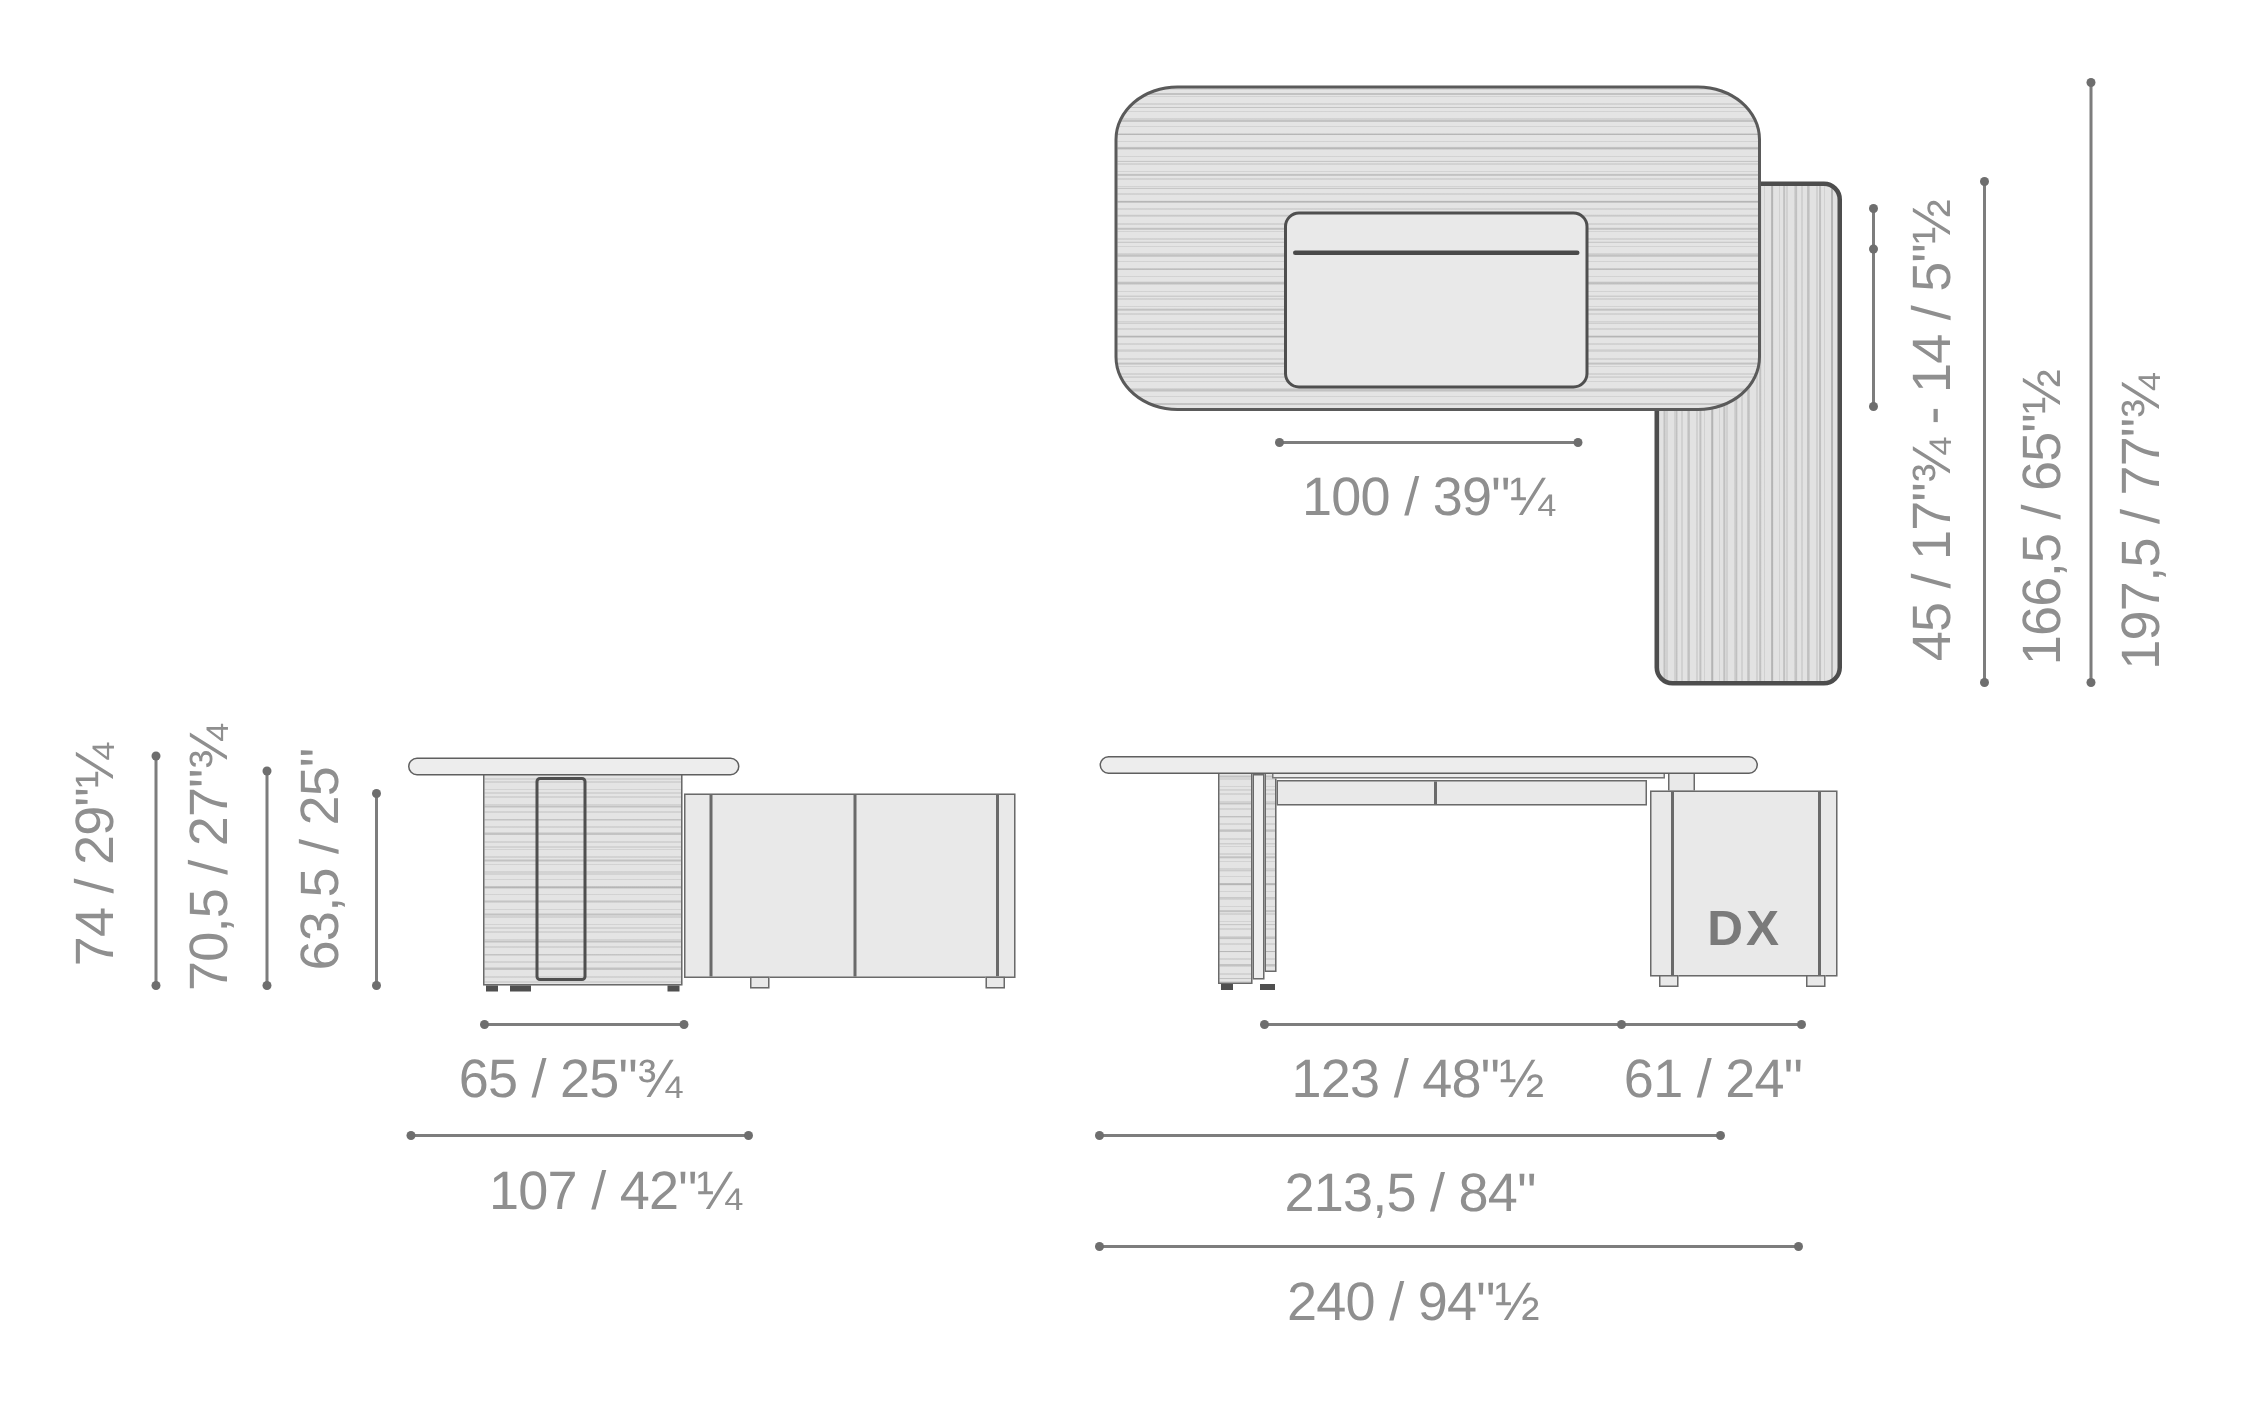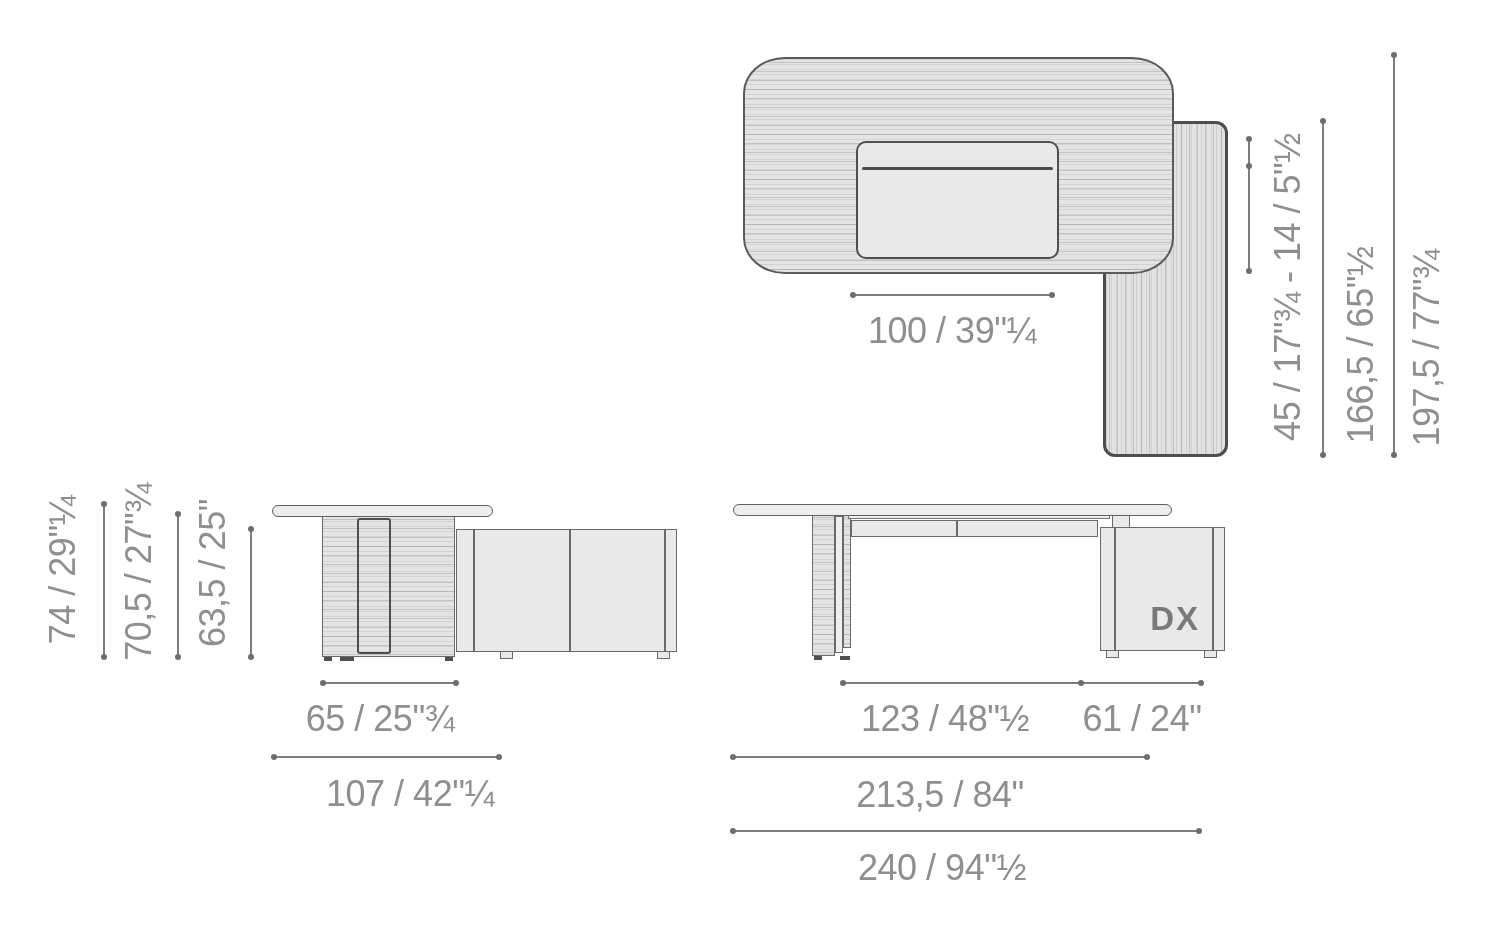--- a/index.html
+++ b/index.html
@@ -128,21 +128,21 @@
 
     <div class="abs" style="left:1112px;top:512px;width:18px;height:16px;background:#e9e9e9;border:1.5px solid #6a6a6a;"></div>
 
     <div class="abs panel" style="left:851px;top:520px;width:247px;height:17px;">
       <span class="vline" style="left:104px;"></span>
     </div>
 
     <div class="abs panel" style="left:1100px;top:527px;width:125px;height:124px;">
       <span class="vline" style="left:13px;"></span>
       <span class="vline" style="left:111px;"></span>
-      <span class="dx-label" style="right:24px;bottom:15px;">DX</span>
+      <span class="dx-label" style="right:36px;bottom:15px;">DX</span>
     </div>
     <div class="foot-light" style="left:1106px;top:650px;"></div>
     <div class="foot-light" style="left:1204px;top:650px;"></div>
 
     <div class="abs pill" style="left:733px;top:504px;width:439px;height:12px;"></div>
 
     <div class="dim-h" style="left:842px;top:682px;width:360px;">
       <span class="dim-middot" style="left:236px;top:-2.2px;"></span>
     </div>
     <div class="dim-label h" style="left:945px;top:701px;">123 / 48"½</div>

